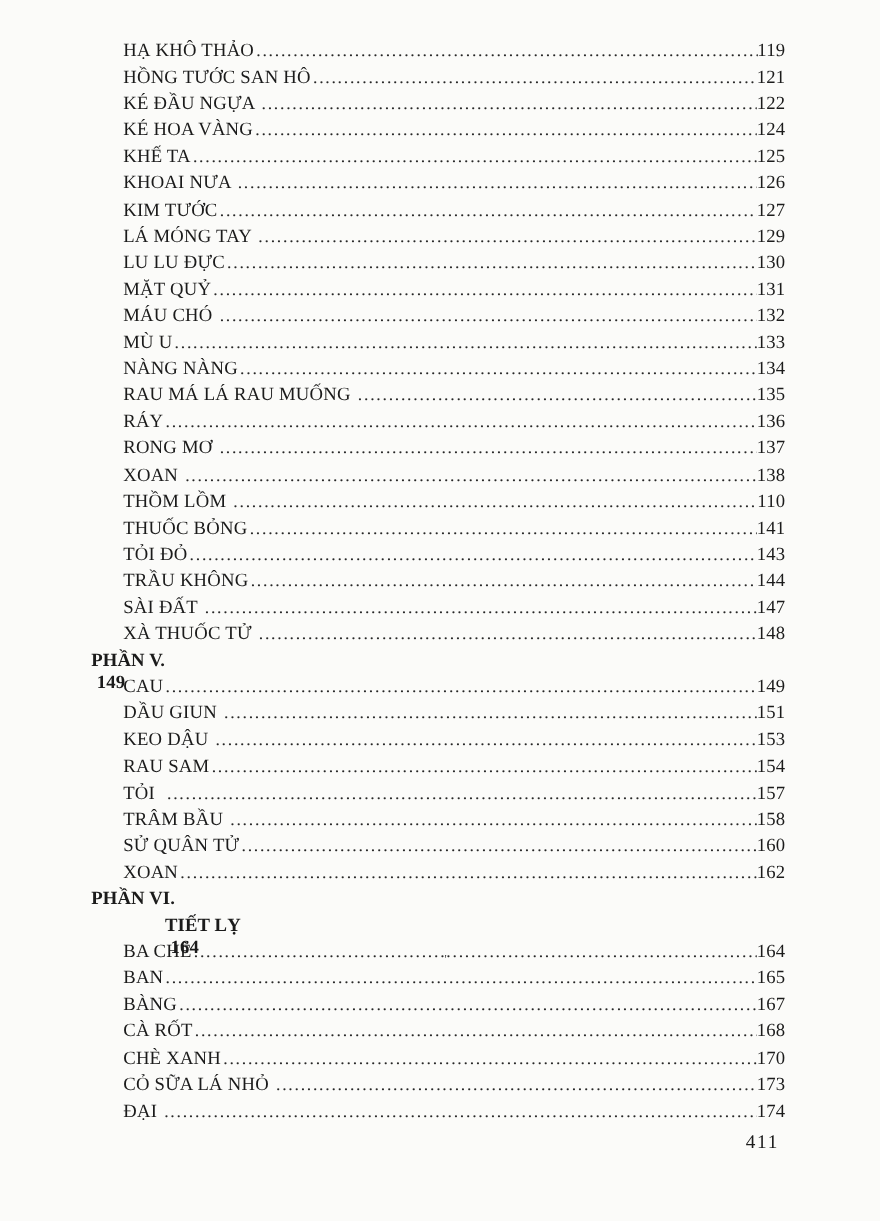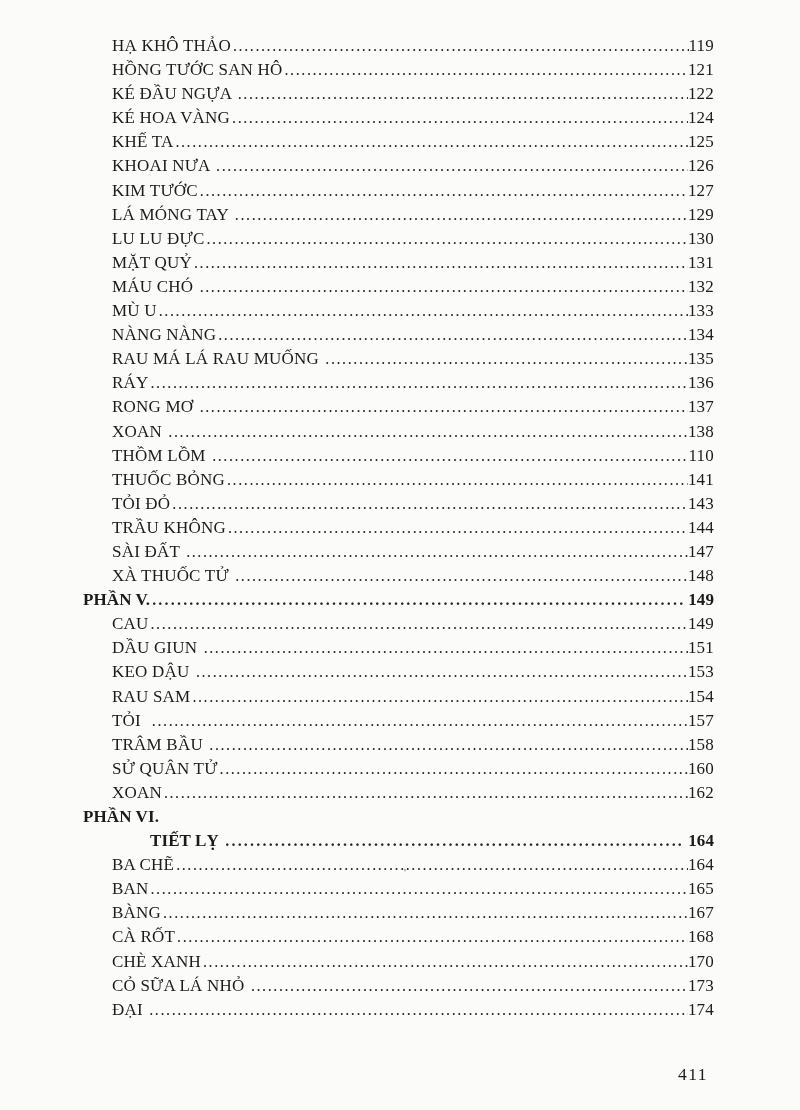--- a/index.html
+++ b/index.html
@@ -16,27 +16,27 @@
     display:flex;align-items:baseline;
     height:24.1px;font-size:17px;letter-spacing:.2px;
   }
   .row .label{white-space:pre;flex:0 0 auto;}
   .row.entry{padding-left:29px;}
   .dots{
     flex:1 1 auto;min-width:0;overflow:hidden;white-space:nowrap;
     letter-spacing:1.6px;padding:0 2px;color:#262626;font-size:16px;
   }
   .pagenum{flex:0 0 auto;white-space:pre;}
-  .section{font-weight:700;font-size:17px;letter-spacing:.1px;}
+  .section{font-weight:700;font-size:17px;letter-spacing:.1px;flex-direction:column;}
   .section .prefix{flex:0 0 auto;display:inline-block;min-width:57px;white-space:pre;}
   .section .dots{font-weight:700;letter-spacing:2.2px;}
   .section .pagenum{padding-left:5px;}
   .row.wrap2{padding-left:67px;}
   .footer-num{
-    position:absolute;left:678px;top:1064px;
+    position:absolute;left:678px;top:1028px;
     font-size:17.5px;letter-spacing:1.5px;color:#1b1b1b;
   }
   .artifact{
     position:absolute;left:404px;top:866px;
     font-size:11px;color:#444;
   }
 </style>
 </head>
 <body>
 

